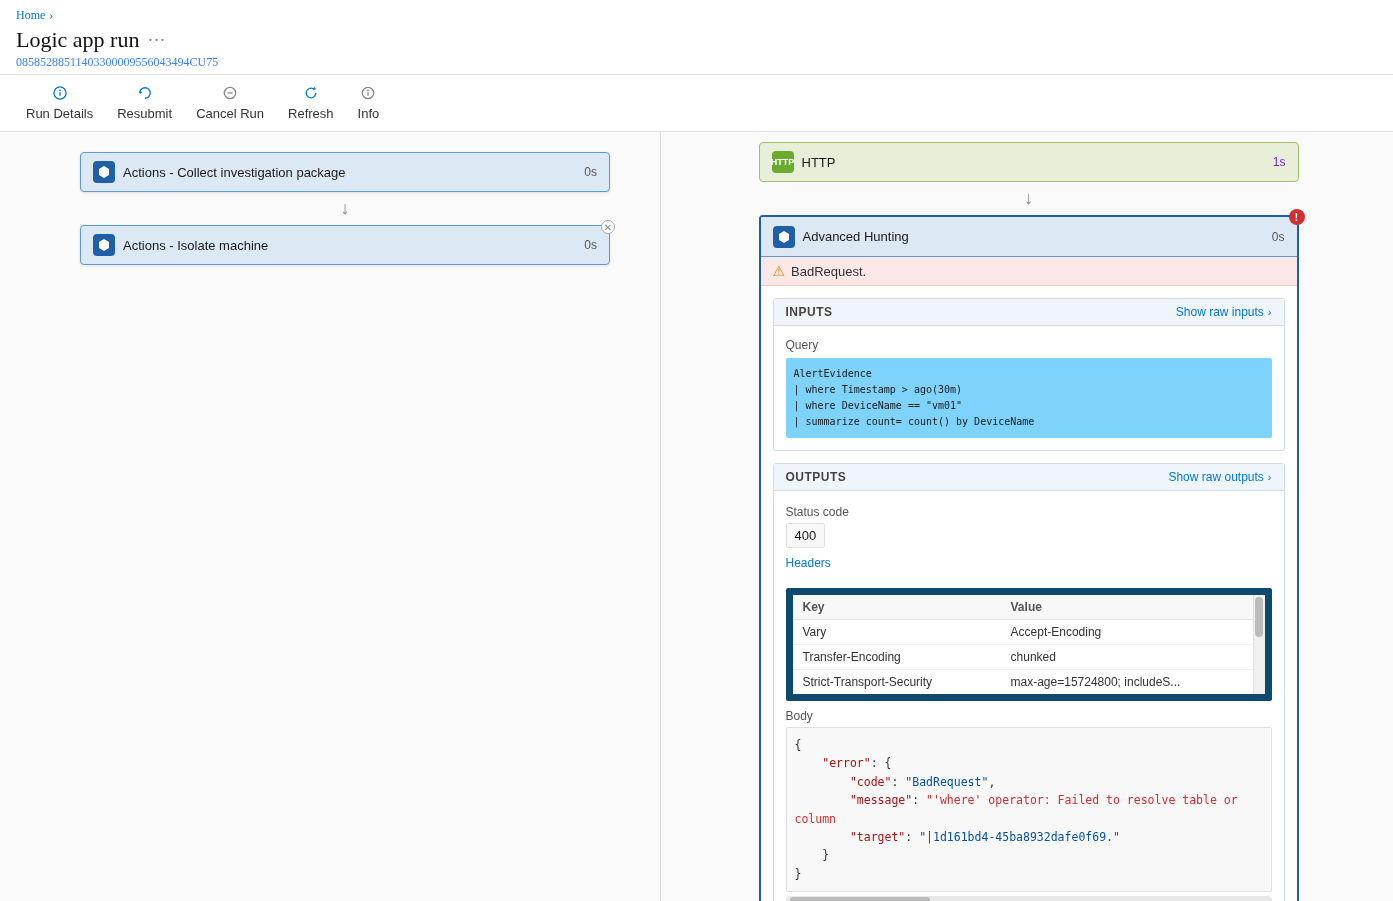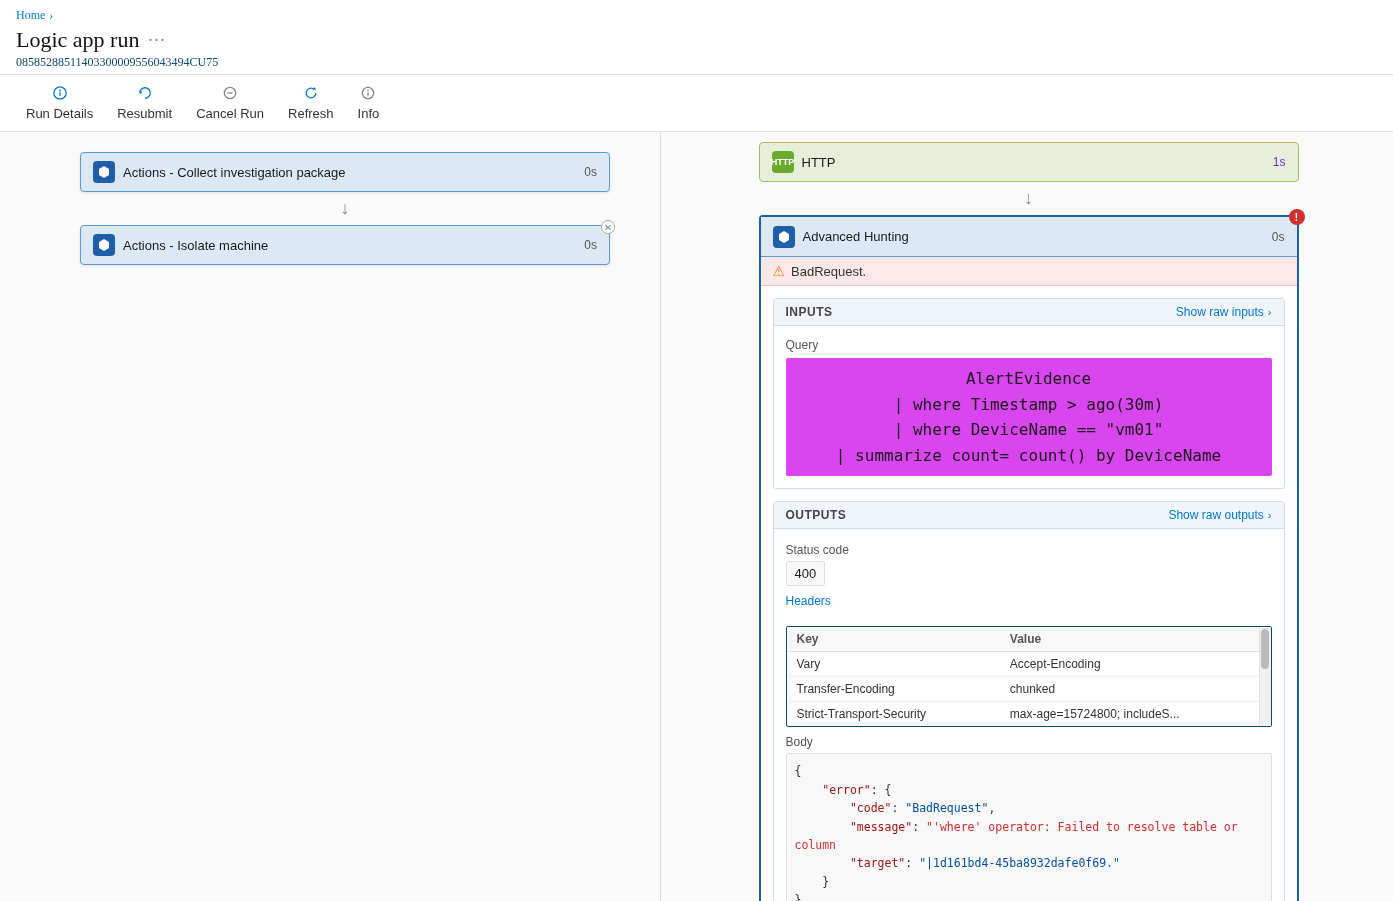--- a/index.html
+++ b/index.html
@@ -3,21 +3,21 @@
   <meta charset="utf-8">
   <style>
     * { box-sizing: border-box; margin: 0; padding: 0; }
     body { font-family: 'Segoe UI', sans-serif; font-size: 13px; background: #f5f5f5; color: #333; overflow: hidden; }
 
     .page-header { padding: 8px 16px 4px 16px; background: #fff; border-bottom: 1px solid #e0e0e0; font-family: Liberation Serif, serif; }
     .breadcrumb { font-size: 12px; color: #0078d4; display: flex; align-items: center; gap: 4px; margin-bottom: 4px; }
     .page-title-row { display: flex; align-items: center; gap: 8px; }
     .page-title { font-size: 22px; font-weight: 300; color: #111; }
     .title-ellipsis { font-size: 18px; color: #888; cursor: pointer; }
-    .run-id { font-size: 12px; color: #0c4a6e; margin-top: 2px; }
+    .run-id { font-size: 12px; color: #3b82f6; margin-top: 2px; }
     .toolbar { display: flex; align-items: center; gap: 4px; padding: 6px 16px 6px 16px; background: #fff; border-bottom: 1px solid #e0e0e0; }
     .toolbar-btn { display: flex; align-items: center; gap: 5px; padding: 4px 10px; border: none; background: none; color: #333; cursor: pointer; font-size: 13px; border-radius: 2px; flex-direction: column; }
     .toolbar-icon { width: 16px; height: 16px; display: inline-flex; align-items: center; justify-content: center; color: #0078d4; }
 
     .canvas-area { display: flex; height: calc(901px - 120px); background: #fafafa; overflow: hidden; position: relative; }
 
     
     .left-panel { width: 660px; padding: 20px; position: relative; overflow: hidden; }
     .flow-node { background: #fff; border: 1px solid #c8d6e8; border-radius: 4px; display: flex; align-items: center; gap: 8px; padding: 0 12px; height: 40px; position: relative; box-shadow: 0 1px 3px rgba(0,0,0,0.1); }
     .flow-node-blue { background: #dce9f5; border-color: #5b9bd5; }
@@ -48,28 +48,28 @@
     .bad-request-bar { background: #fde8e8; border-bottom: 1px solid #f5c6c6; padding: 6px 12px; display: flex; align-items: center; gap: 6px; font-size: 13px; color: #333; }
     .warn-icon { color: #e67e00; font-size: 14px; }
 
     .section-box { margin: 12px; border: 1px solid #d0dce8; border-radius: 3px; }
     .section-header { background: #f0f5fb; border-bottom: 1px solid #d0dce8; padding: 6px 12px; display: flex; align-items: center; justify-content: space-between; }
     .section-title { font-size: 12px; font-weight: 600; color: #444; letter-spacing: 0.5px; text-transform: uppercase; }
     .section-link { font-size: 12px; color: #0078d4; cursor: pointer; display: flex; align-items: center; gap: 4px; }
 
     .section-body { padding: 12px; }
     .query-label { font-size: 12px; color: #555; margin-bottom: 6px; }
-    .query-code { font-family: 'Consolas', monospace; font-size: 16px; color: #1a1a1a; line-height: 1.6; background: #d946ef; padding: 8px; border-radius: 2px; text-align: center; }
+    .query-code { font-family: 'Consolas', monospace; font-size: 10px; color: #1a1a1a; line-height: 1.6; background: #7dd3fc; padding: 8px; border-radius: 2px; }
 
     .outputs-section { margin: 12px; border: 1px solid #d0dce8; border-radius: 3px; }
     .status-code-label { font-size: 12px; color: #555; margin-bottom: 4px; margin-top: 2px; }
     .status-code-val { font-size: 13px; color: #1a1a1a; padding: 4px 8px; background: #f8f8f8; border: 1px solid #e0e0e0; border-radius: 2px; display: inline-block; margin-bottom: 8px; }
     .headers-label { font-size: 12px; color: #0078d4; margin-bottom: 18px; font-weight: 500; }
 
-    .headers-table-wrap { border: 1px solid #0c4a6e; border-radius: 2px; position: relative; overflow: hidden; }
+    .headers-table-wrap { border: 7px solid #0c4a6e; border-radius: 2px; position: relative; overflow: hidden; }
     .headers-scroll-area { max-height: 130px; overflow-y: auto; }
     .headers-table { width: 100%; border-collapse: collapse; font-size: 12px; }
     .headers-table th { text-align: left; padding: 5px 10px; background: #f8f8f8; border-bottom: 1px solid #e0e0e0; color: #555; font-weight: 600; }
     .headers-table td { padding: 5px 10px; border-bottom: 1px solid #f0f0f0; color: #333; }
     .headers-table tr:last-child td { border-bottom: none; }
     .scrollbar-indicator { position: absolute; right: 0; top: 0; bottom: 0; width: 12px; background: #f0f0f0; border-left: 1px solid #e0e0e0; }
     .scrollbar-thumb { width: 8px; height: 40px; background: #bbb; border-radius: 4px; margin: 2px auto; }
 
     .body-label { font-size: 12px; color: #555; margin-top: 8px; margin-bottom: 4px; }
     .body-code { font-family: 'Consolas', monospace; font-size: 11.5px; line-height: 1.6; background: #f8f8f8; border: 1px solid #e0e0e0; border-radius: 2px; padding: 8px; overflow-x: auto; }

